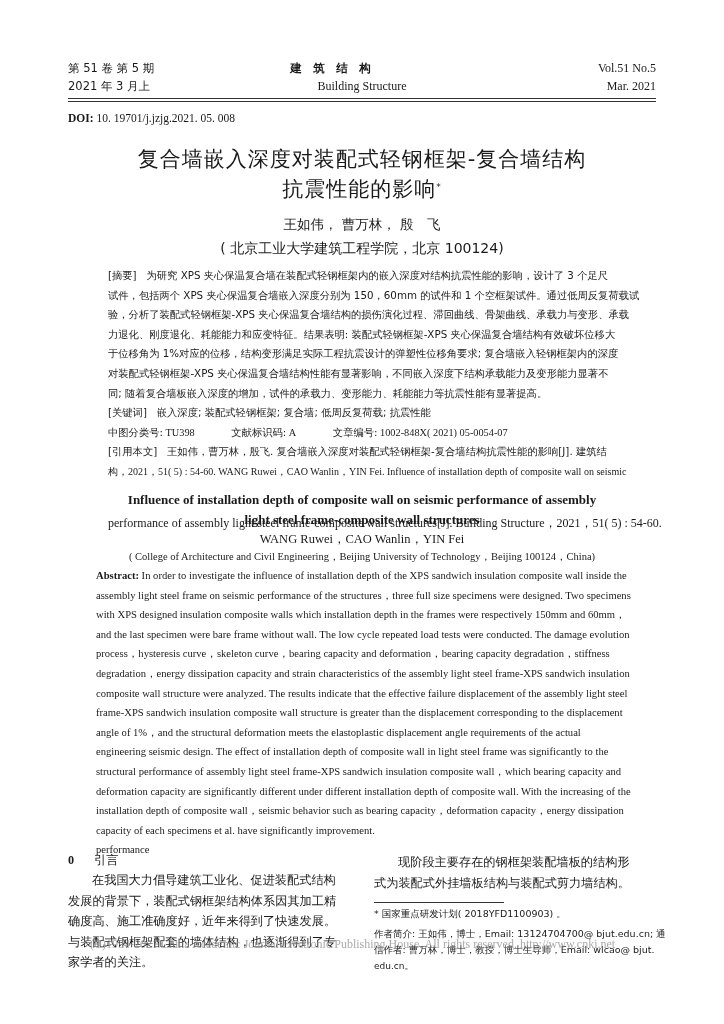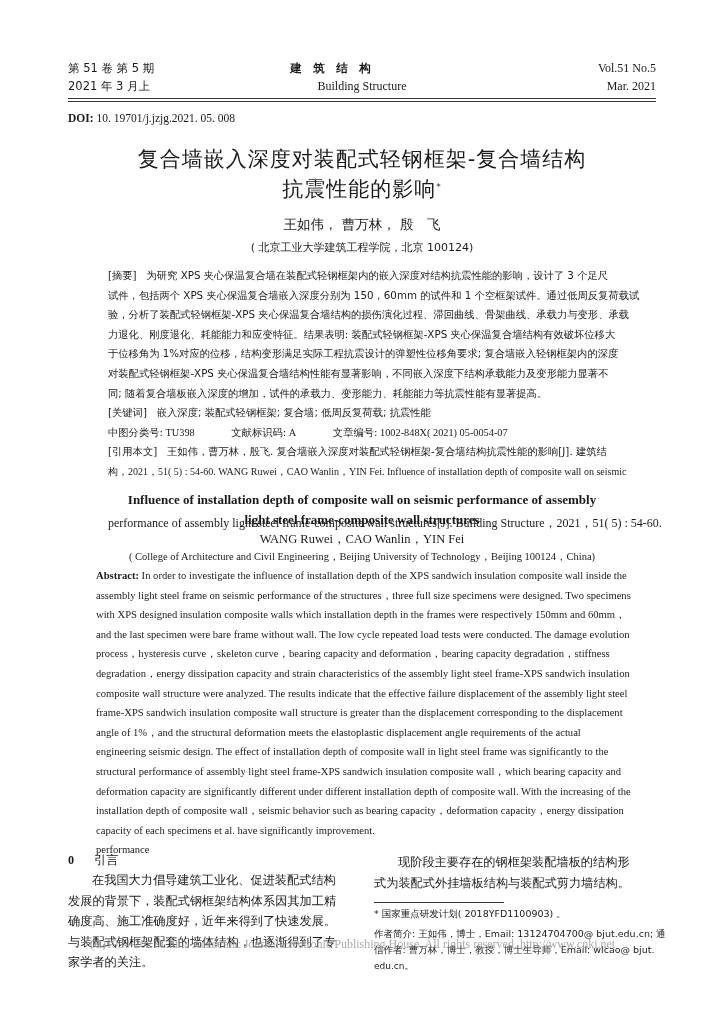--- a/index.html
+++ b/index.html
@@ -36,21 +36,21 @@
 <div class="abs serif" style="left:68px; top:112px; font-size:11.5px;">
   <span class="b">DOI:</span><span> 10. 19701/j.jzjg.2021. 05. 008</span>
 </div>
 
 <div class="abs title" style="top:144px;">复合墙嵌入深度对装配式轻钢框架-复合墙结构</div>
 <div class="abs title" style="top:174px;">
   <span>抗震性能的影响</span><sup>*</sup>
 </div>
 
 <div class="abs sans" style="left:0; width:724px; text-align:center; top:216px; font-size:13.5px;">王如伟，  曹万林，  殷　飞</div>
-<div class="abs sans" style="left:0; width:724px; text-align:center; top:240px; font-size:11px;">( 北京工业大学建筑工程学院，北京 100124)</div>
+<div class="abs sans" style="left:0; width:724px; text-align:center; top:240px; font-size:14px;">( 北京工业大学建筑工程学院，北京 100124)</div>
 
 <div class="abs cjk-para" style="left:108px; top:266px; width:560px;">
   <span class="line"><span>[摘要]</span>&nbsp;&nbsp;&nbsp;<span>为研究 XPS 夹心保温复合墙在装配式轻钢框架内的嵌入深度对结构抗震性能的影响，设计了 3 个足尺</span></span>
   <span class="line">试件，包括两个 XPS 夹心保温复合墙嵌入深度分别为 150，60mm 的试件和 1 个空框架试件。通过低周反复荷载试</span>
   <span class="line">验，分析了装配式轻钢框架-XPS 夹心保温复合墙结构的损伤演化过程、滞回曲线、骨架曲线、承载力与变形、承载</span>
   <span class="line">力退化、刚度退化、耗能能力和应变特征。结果表明: 装配式轻钢框架-XPS 夹心保温复合墙结构有效破坏位移大</span>
   <span class="line">于位移角为 1%对应的位移，结构变形满足实际工程抗震设计的弹塑性位移角要求; 复合墙嵌入轻钢框架内的深度</span>
   <span class="line">对装配式轻钢框架-XPS 夹心保温复合墙结构性能有显著影响，不同嵌入深度下结构承载能力及变形能力显著不</span>
   <span class="line">同; 随着复合墙板嵌入深度的增加，试件的承载力、变形能力、耗能能力等抗震性能有显著提高。</span>
   <span class="line"><span>[关键词]</span>&nbsp;&nbsp;&nbsp;<span>嵌入深度;  装配式轻钢框架;  复合墙;  低周反复荷载;  抗震性能</span></span>

